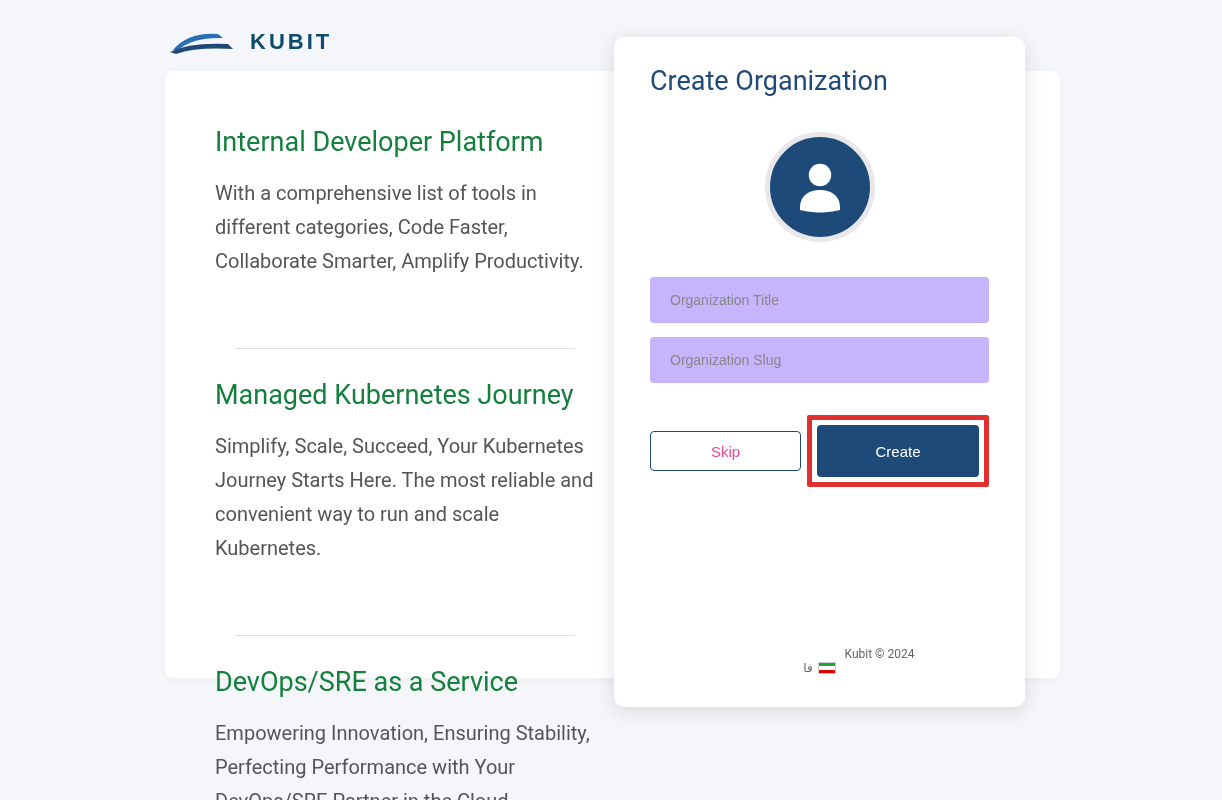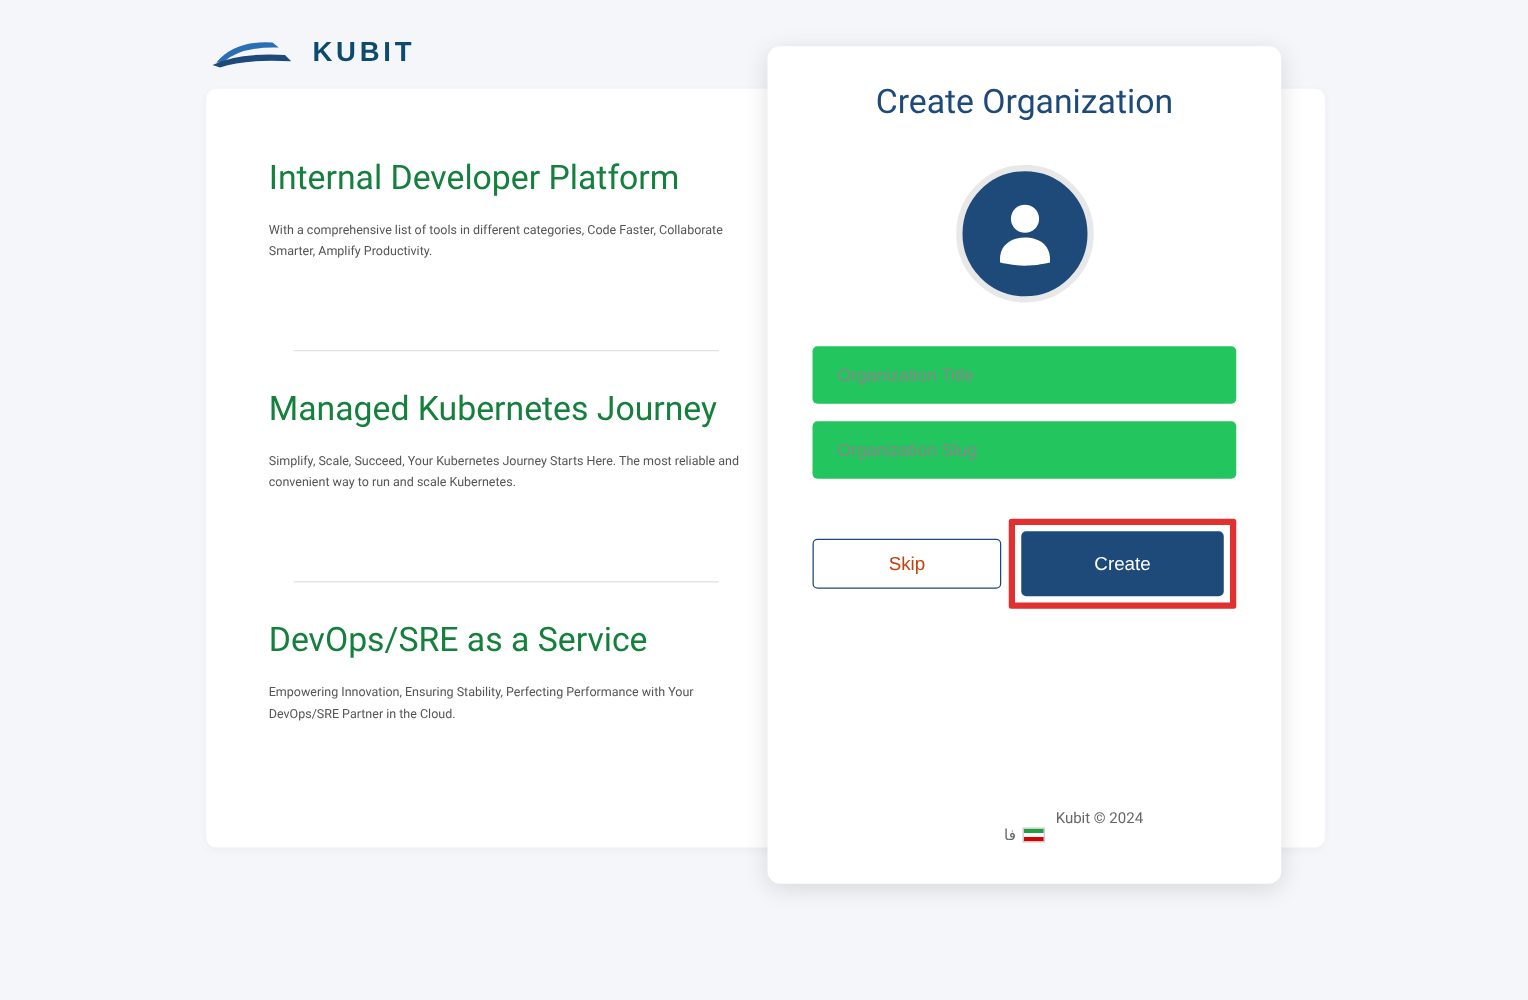--- a/index.html
+++ b/index.html
@@ -67,21 +67,21 @@
     }
     
     .feature-title {
       font-size: 27px;
       font-weight: 400;
       color: #15803d;
       margin-bottom: 18px;
     }
     
     .feature-desc {
-      font-size: 10px;
+      font-size: 20px;
       color: #555;
       line-height: 1.7;
       max-width: 380px;
     }
     
     .modal-card {
       position: absolute;
       top: 37px;
       left: 614px;
       width: 411px;
@@ -91,21 +91,20 @@
       box-shadow: 0 4px 20px rgba(0,0,0,0.12);
       padding: 28px 36px;
       display: flex;
       flex-direction: column;
     }
     
     .modal-title {
       font-size: 27px;
       font-weight: 400;
       color: #1e4a7a;
-      text-align: center;
       margin-bottom: 35px;
     }
     
     .avatar-container {
       display: flex;
       justify-content: center;
       margin-bottom: 35px;
     }
     
     .avatar-circle {
@@ -128,21 +127,21 @@
     .form-inputs {
       display: flex;
       flex-direction: column;
       gap: 14px;
       margin-bottom: 32px;
     }
     
     .input-field {
       width: 100%;
       height: 46px;
-      background: #22c55e;
+      background: #c4b5fd;
       border: none;
       border-radius: 4px;
       padding: 0 20px;
       font-size: 14px;
       color: #555;
       outline: none;
     }
     
     .input-field::placeholder {
       color: #888;
@@ -153,21 +152,21 @@
       gap: 0;
       align-items: center;
     }
     
     .skip-button {
       width: 162px;
       height: 40px;
       background: #ffffff;
       border: 1.5px solid #1e4a7a;
       border-radius: 4px;
-      color: #c2410c;
+      color: #ec4899;
       font-size: 15px;
       font-weight: 500;
       cursor: pointer;
     }
     
     .create-button-highlight {
       margin-left: 6px;
       border: 5px solid #e03030;
       border-radius: 2px;
       padding: 5px;

